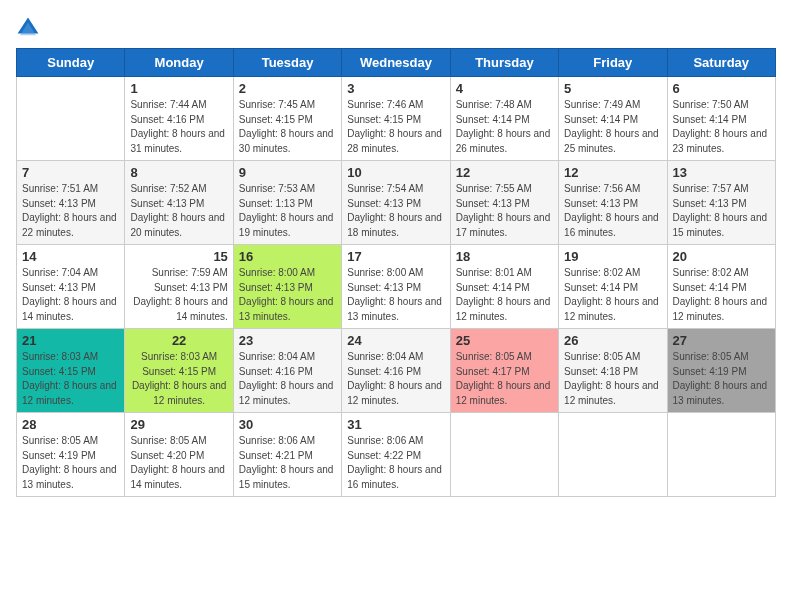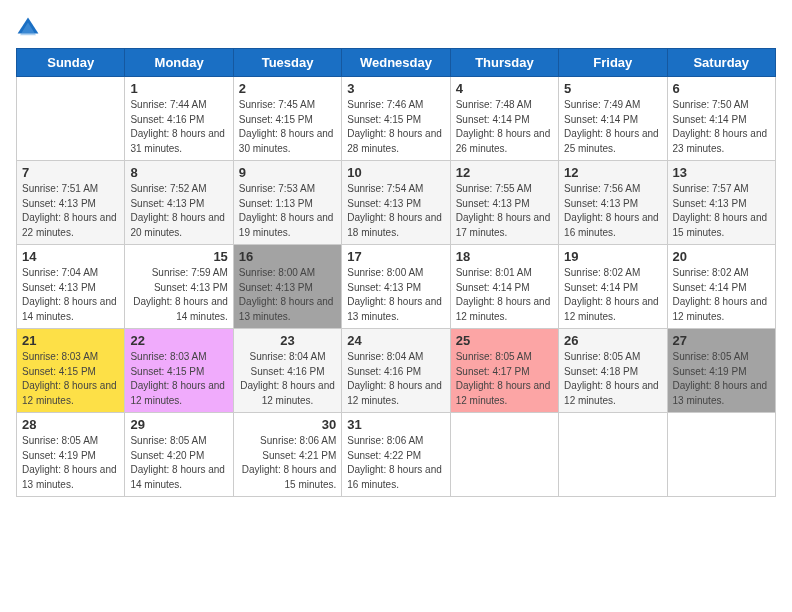--- a/index.html
+++ b/index.html
@@ -207,21 +207,21 @@
           <div class="day-info" style="white-space: pre-line;">Sunrise: 7:04 AM
 Sunset: 4:13 PM
 Daylight: 8 hours and 14 minutes.</div>
         </td>
         <td style="background: rgb(255, 255, 255); text-align: right;">
           <span class="day-number">15</span>
           <div class="day-info" style="white-space: pre-line;">Sunrise: 7:59 AM
 Sunset: 4:13 PM
 Daylight: 8 hours and 14 minutes.</div>
         </td>
-        <td style="background: #a3a3a3; margin-top: 7px;">
+        <td style="background: #bef264; margin-top: 7px;">
           <span class="day-number">16</span>
           <div class="day-info" style="white-space: pre-line;">Sunrise: 8:00 AM
 Sunset: 4:13 PM
 Daylight: 8 hours and 13 minutes.</div>
         </td>
         <td style="background: rgb(255, 255, 255);">
           <span class="day-number">17</span>
           <div class="day-info" style="white-space: pre-line;">Sunrise: 8:00 AM
 Sunset: 4:13 PM
 Daylight: 8 hours and 13 minutes.</div>
@@ -239,33 +239,33 @@
 Daylight: 8 hours and 12 minutes.</div>
         </td>
         <td style="background: rgb(255, 255, 255);">
           <span class="day-number">20</span>
           <div class="day-info" style="white-space: pre-line;">Sunrise: 8:02 AM
 Sunset: 4:14 PM
 Daylight: 8 hours and 12 minutes.</div>
         </td>
       </tr>
       <tr>
-        <td style="background: #fde047;">
+        <td style="background: #14b8a6;">
           <span class="day-number">21</span>
           <div class="day-info" style="white-space: pre-line;">Sunrise: 8:03 AM
 Sunset: 4:15 PM
 Daylight: 8 hours and 12 minutes.</div>
         </td>
-        <td style="background: #f0abfc;">
+        <td style="background: #bef264; text-align: center;">
           <span class="day-number">22</span>
           <div class="day-info" style="white-space: pre-line;">Sunrise: 8:03 AM
 Sunset: 4:15 PM
 Daylight: 8 hours and 12 minutes.</div>
         </td>
-        <td style="background: rgb(245, 245, 245); text-align: center;">
+        <td style="background: rgb(245, 245, 245);">
           <span class="day-number">23</span>
           <div class="day-info" style="white-space: pre-line;">Sunrise: 8:04 AM
 Sunset: 4:16 PM
 Daylight: 8 hours and 12 minutes.</div>
         </td>
         <td style="background: rgb(245, 245, 245);">
           <span class="day-number">24</span>
           <div class="day-info" style="white-space: pre-line;">Sunrise: 8:04 AM
 Sunset: 4:16 PM
 Daylight: 8 hours and 12 minutes.</div>
@@ -295,21 +295,21 @@
           <div class="day-info" style="white-space: pre-line;">Sunrise: 8:05 AM
 Sunset: 4:19 PM
 Daylight: 8 hours and 13 minutes.</div>
         </td>
         <td style="background: rgb(255, 255, 255);">
           <span class="day-number">29</span>
           <div class="day-info" style="white-space: pre-line;">Sunrise: 8:05 AM
 Sunset: 4:20 PM
 Daylight: 8 hours and 14 minutes.</div>
         </td>
-        <td style="background: rgb(255, 255, 255); text-align: right;">
+        <td style="background: rgb(255, 255, 255);">
           <span class="day-number">30</span>
           <div class="day-info" style="white-space: pre-line;">Sunrise: 8:06 AM
 Sunset: 4:21 PM
 Daylight: 8 hours and 15 minutes.</div>
         </td>
         <td style="background: rgb(255, 255, 255);">
           <span class="day-number">31</span>
           <div class="day-info" style="white-space: pre-line;">Sunrise: 8:06 AM
 Sunset: 4:22 PM
 Daylight: 8 hours and 16 minutes.</div>

